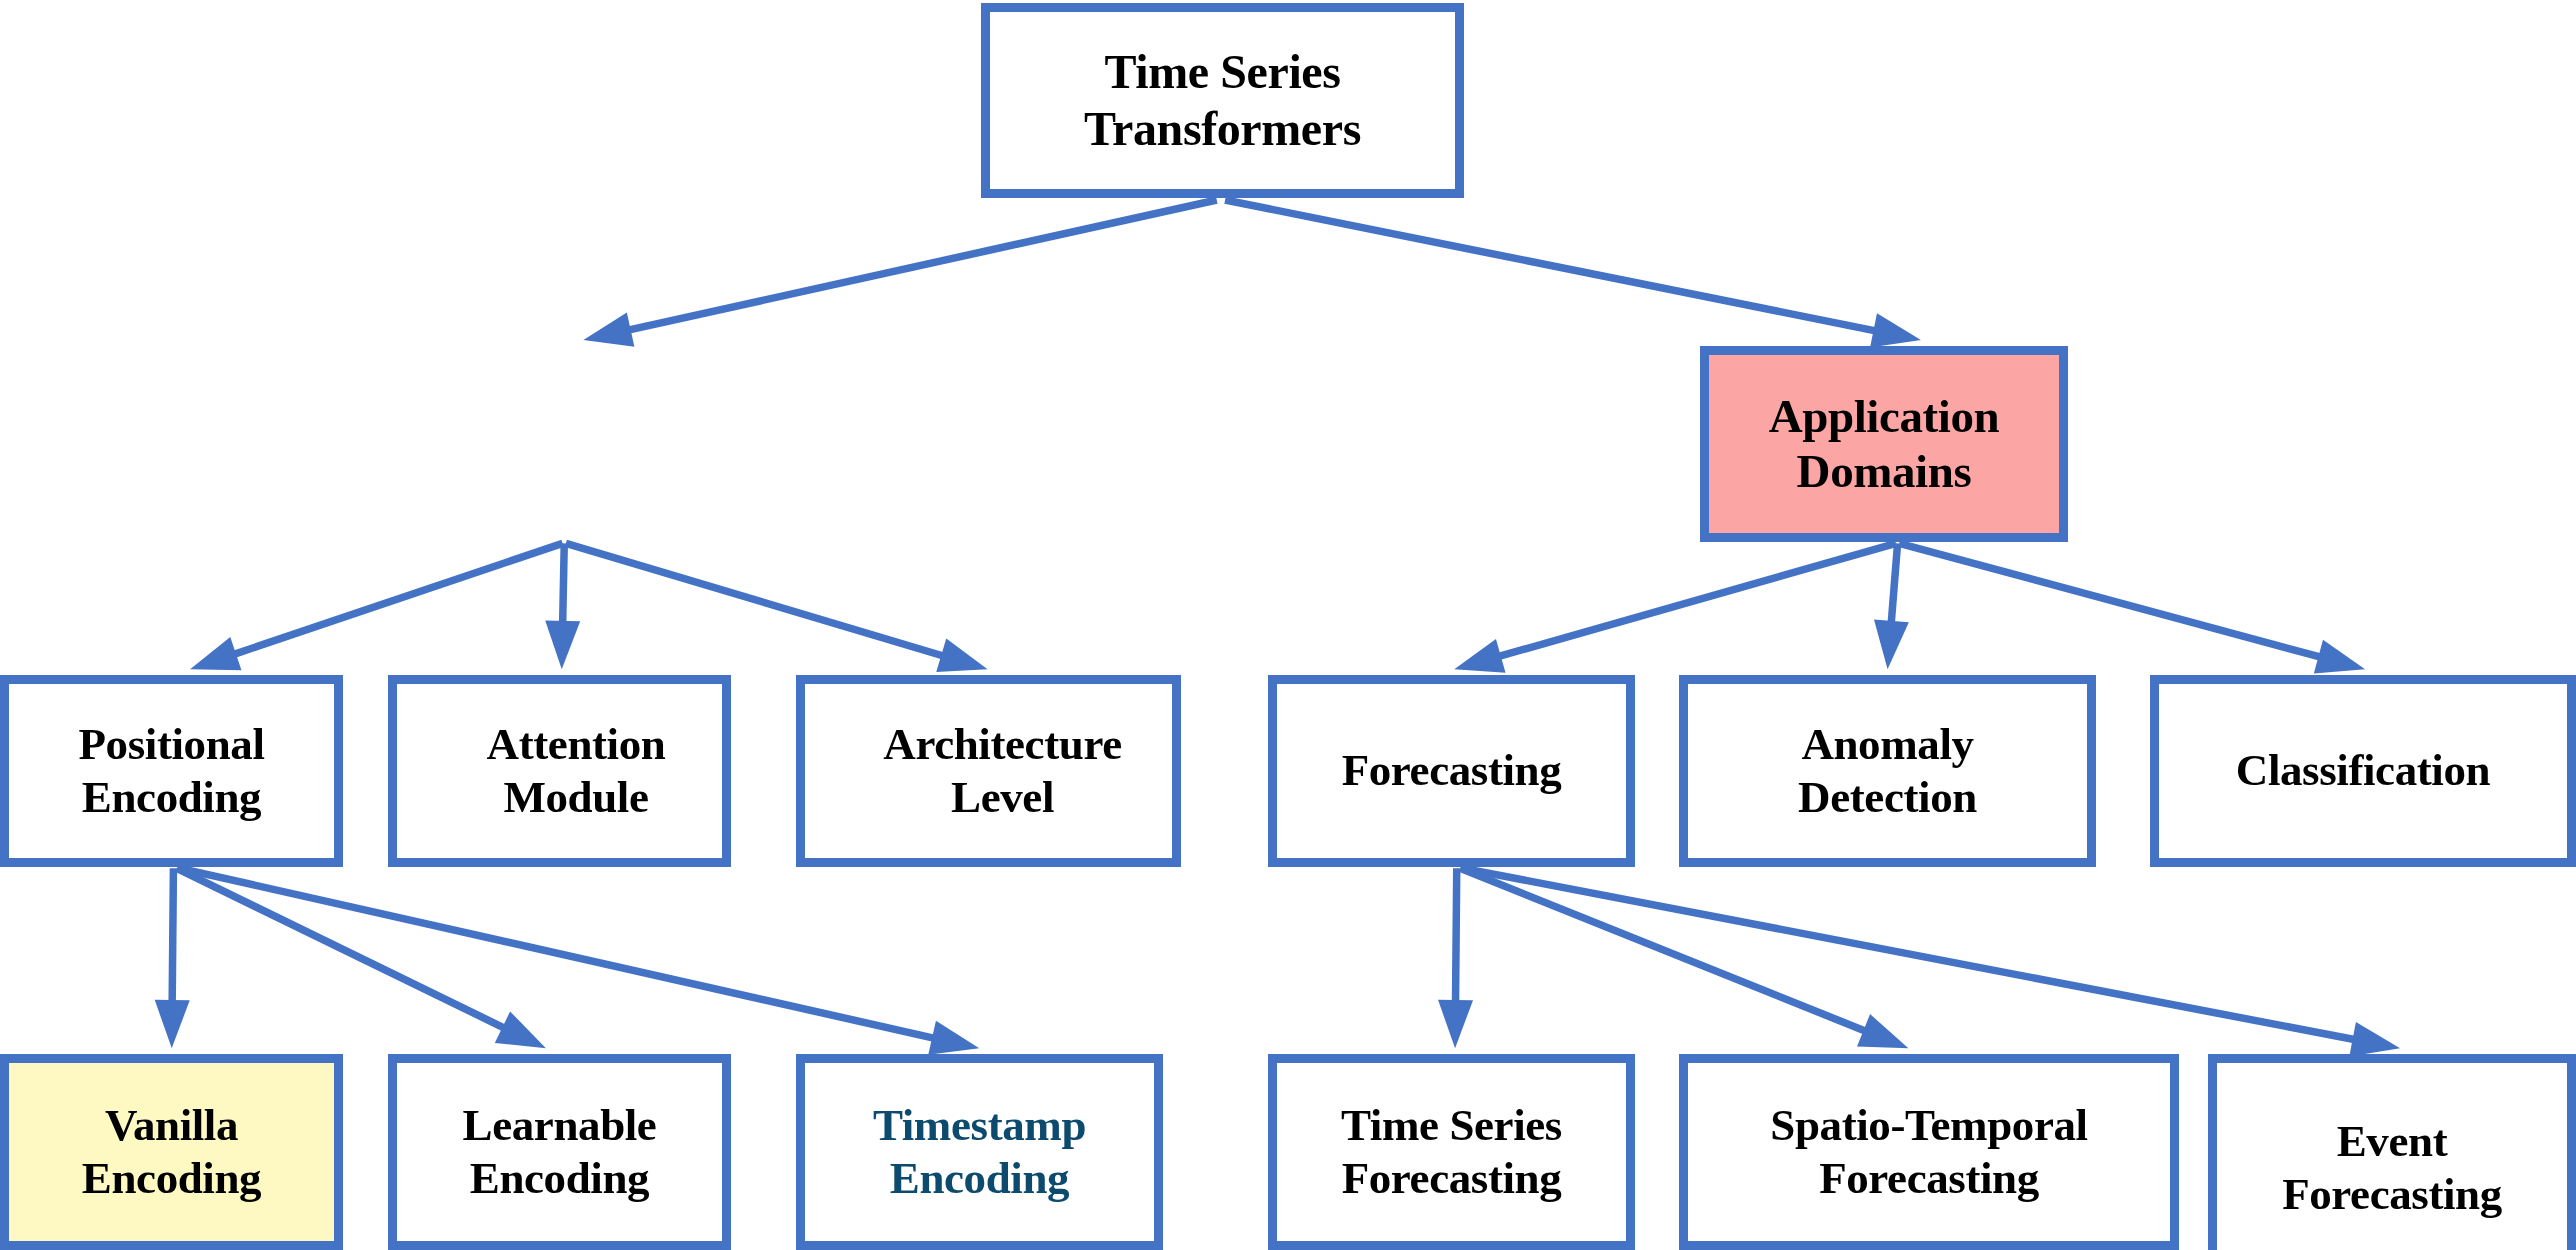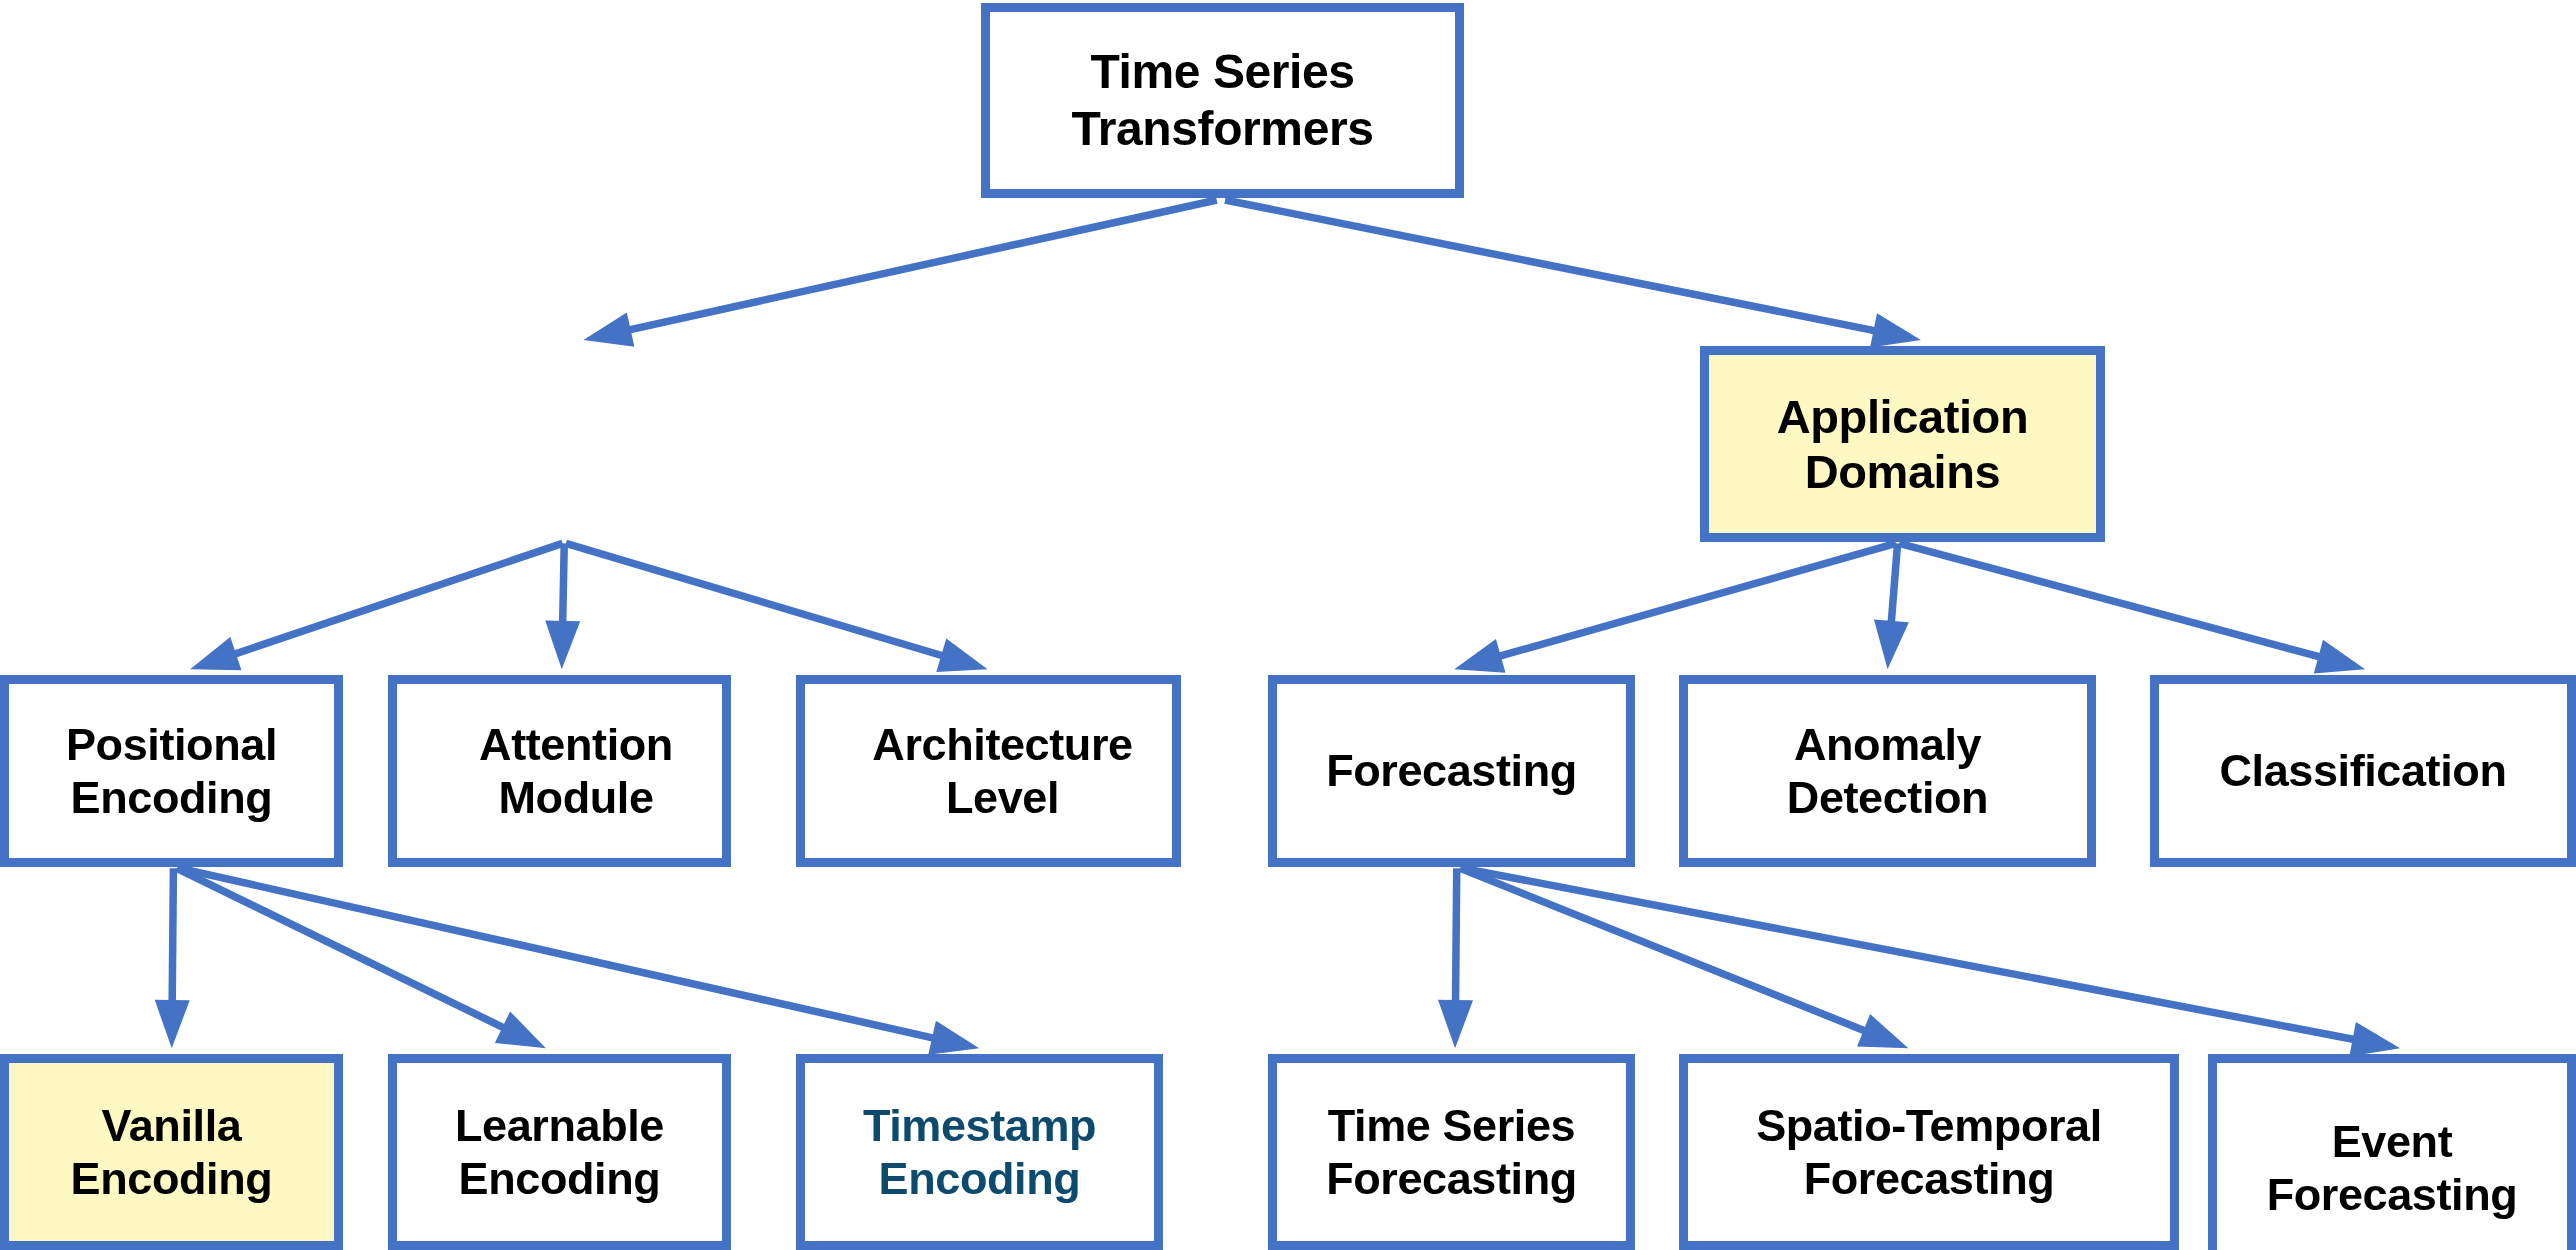--- a/index.html
+++ b/index.html
@@ -32,21 +32,21 @@
     display: flex;
     align-items: center;
     justify-content: center;
     text-align: center;
     z-index: 5;
   }
   .node-label {
     display: block;
     color: #000000;
     font-weight: bold;
-    font-family: Liberation Sans, sans-serif;
+    font-family: Liberation Serif, serif;
     line-height: 1.18;
     letter-spacing: -0.4px;
     white-space: pre-line;
     padding: 0 5px;
   }
   .lvl1 .node-label { font-size: 48px; }
   .lvl2 .node-label { font-size: 47px; }
   .lvl3 .node-label { font-size: 45px; }
   .lvl4 .node-label { font-size: 45px; }
 </style>
@@ -109,21 +109,21 @@
       </g>
       <g>
         <line x1="1756" y1="1042" x2="2832.8624944567664" y2="1248.941546977457" stroke="#4472C4" stroke-width="9"></line>
         <polygon points="2880,1258 2819.0791076045634,1267.6770279395919 2827.0052539992885,1226.4317105892624" fill="#4472C4"></polygon>
       </g>
     </svg>
 <div class="node lvl1" style="left: 981px; top: 3.3px; width: 483px; height: 195px; border-color: rgb(68, 114, 196); background: rgb(255, 255, 255);">
       <span class="node-label" style="color: rgb(0, 0, 0);">Time Series
 Transformers</span>
     </div>
-    <div class="node lvl2" style="left: 1700px; top: 346px; width: 405px; height: 196px; border-color: rgb(68, 114, 196); background: #fef9c3; text-align: center;">
+    <div class="node lvl2" style="left: 1700px; top: 346px; width: 368px; height: 196px; border-color: rgb(68, 114, 196); background: #fca5a5; text-align: center;">
       <span class="node-label" style="color: rgb(0, 0, 0);">Application
 Domains</span>
     </div>
     <div class="node lvl3" style="left: 0px; top: 675px; width: 343px; height: 192px; border-color: rgb(68, 114, 196); background: rgb(255, 255, 255);">
       <span class="node-label" style="color: rgb(0, 0, 0);">Positional
 Encoding</span>
     </div>
     <div class="node lvl3" style="left: 388px; top: 675px; width: 343px; height: 192px; border-color: rgb(68, 114, 196); background: rgb(255, 255, 255); padding-left: 33px;">
       <span class="node-label" style="color: rgb(0, 0, 0);">Attention
 Module</span>

